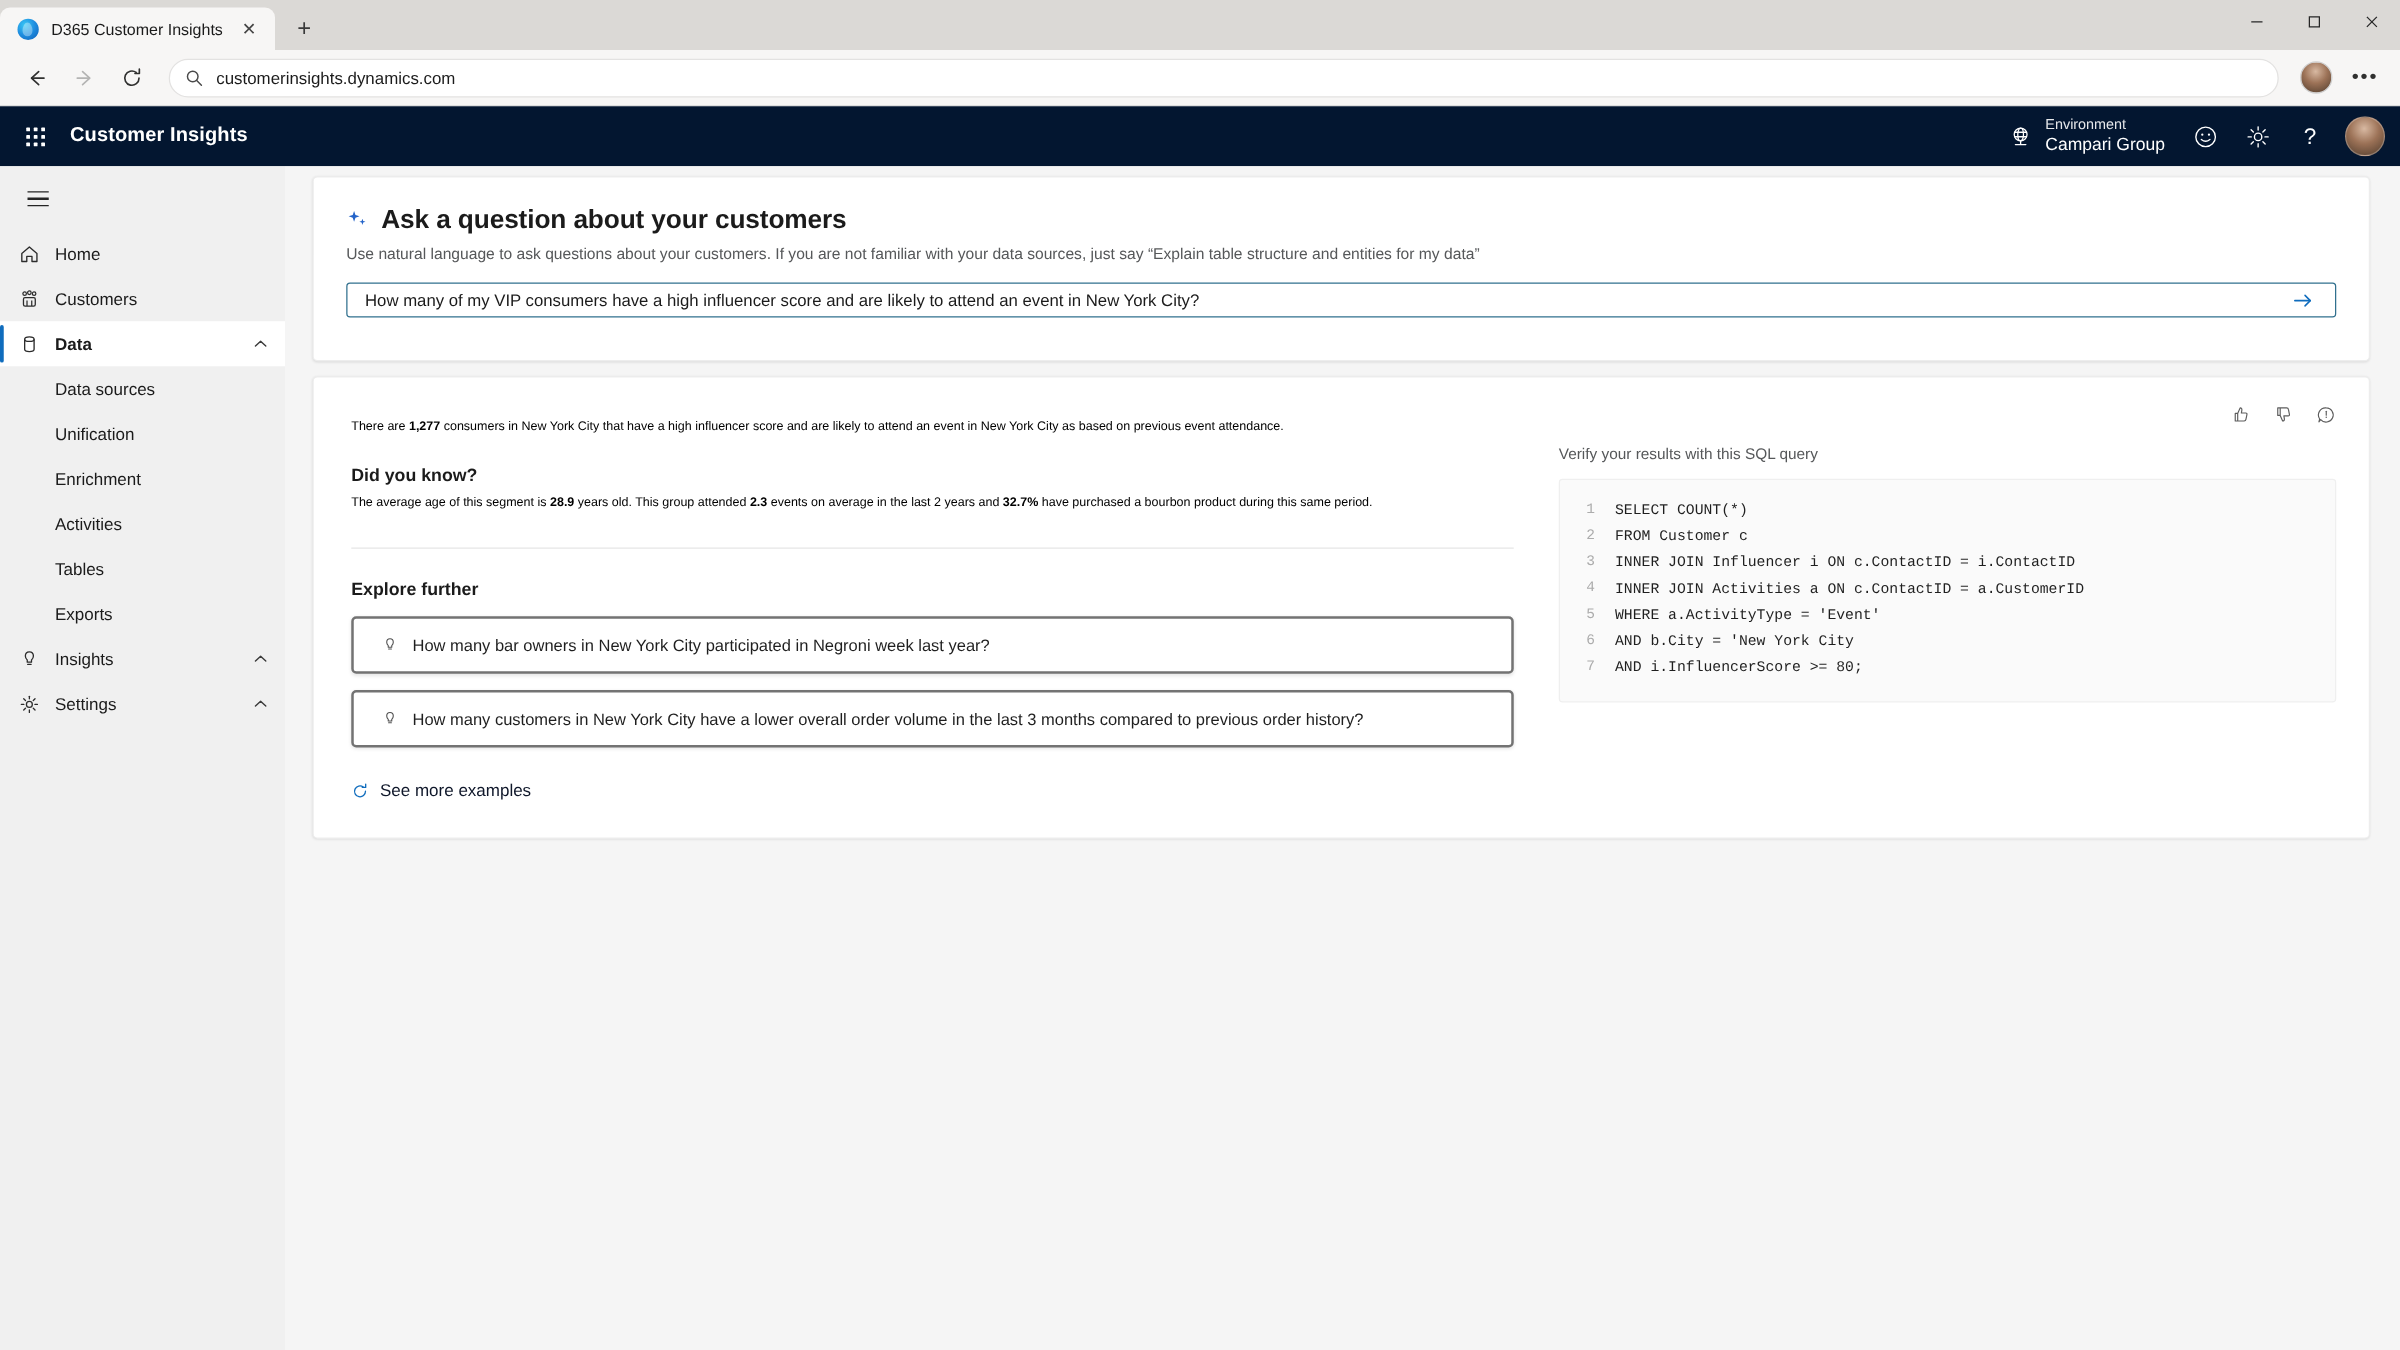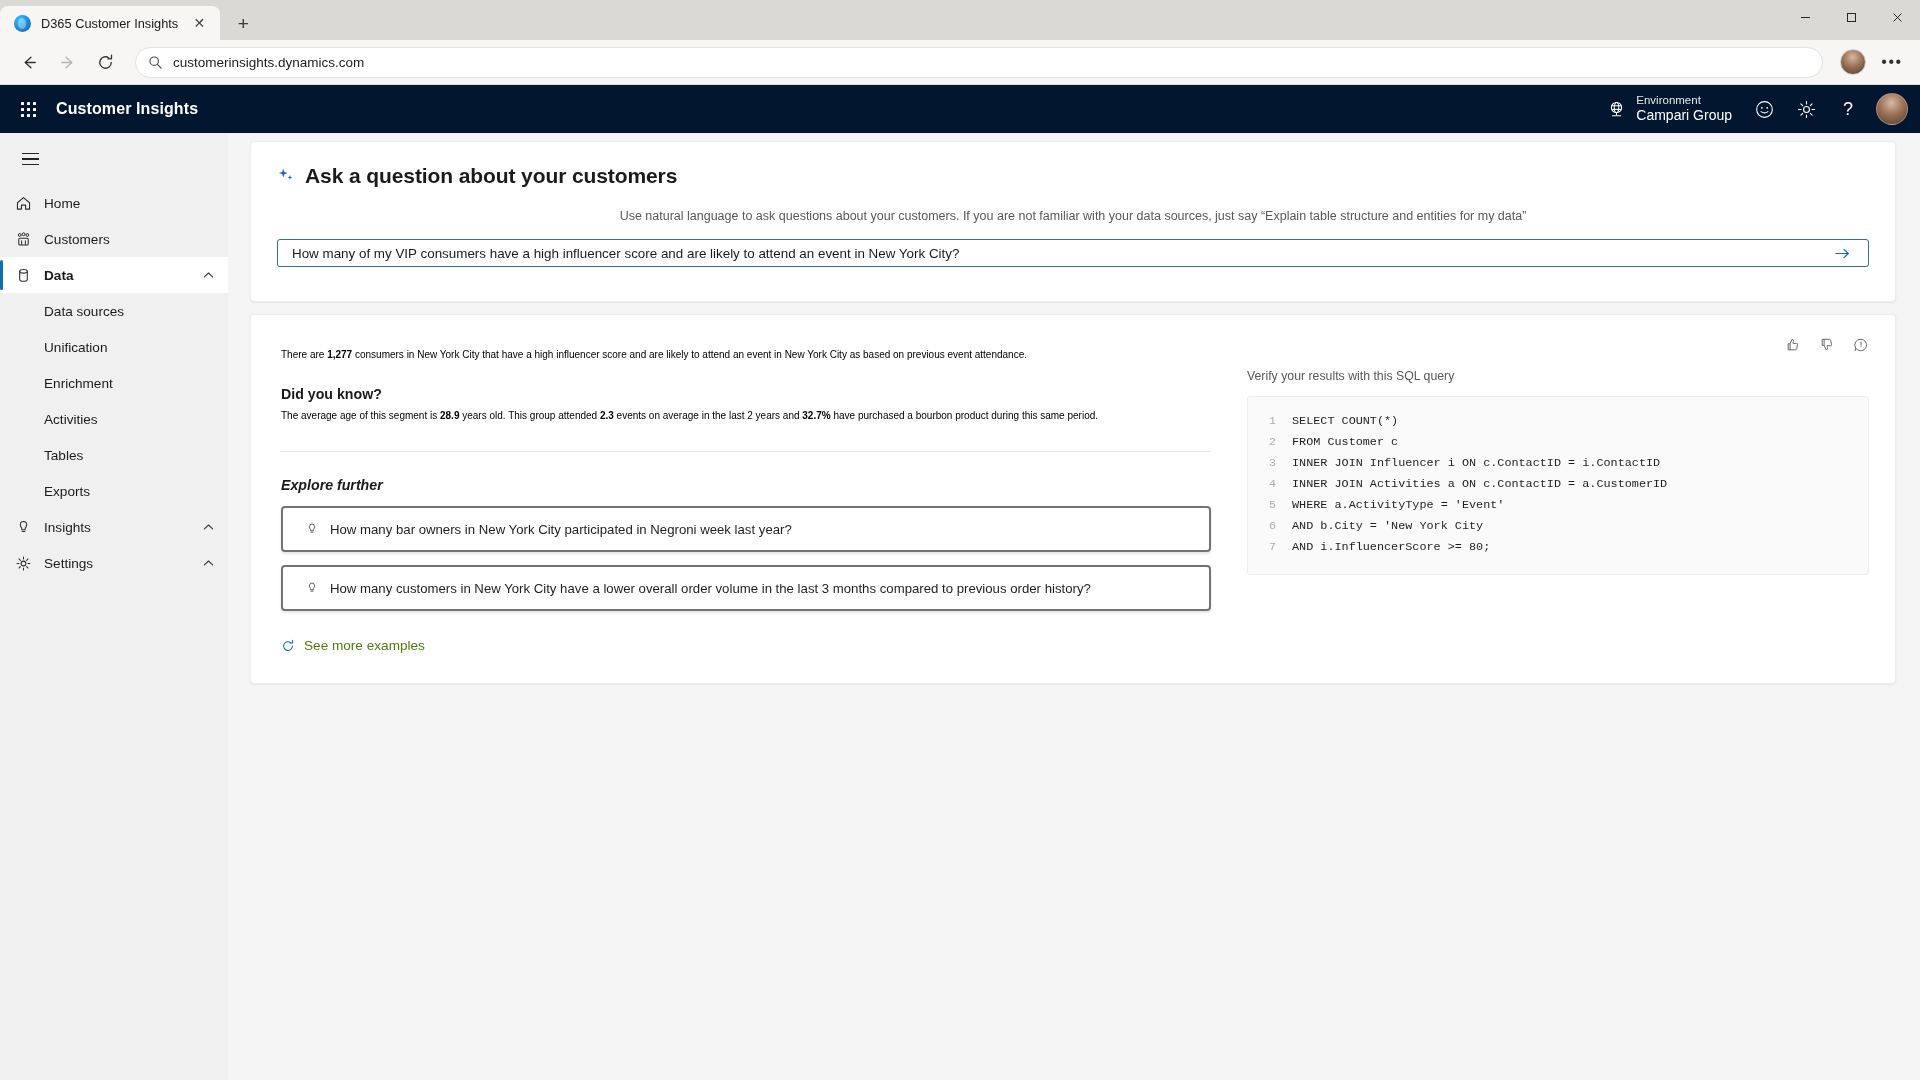--- a/index.html
+++ b/index.html
@@ -243,21 +243,21 @@
     background: #ffffff;
     border: 1px solid #ededed;
     border-radius: 4px;
     box-shadow: 0 1px 2px rgba(0,0,0,0.06), 0 0 2px rgba(0,0,0,0.04);
   }
 
   
   .ask-card { padding: 22px 26px 34px 26px; }
   .ask-title-row { display: flex; align-items: center; gap: 9px; }
   .ask-title { font-size: 21px; font-weight: 700; color: #1b1b1b; letter-spacing: -0.1px; }
-  .ask-sub { font-size: 12.5px; color: #56585a; margin-top: 21px; text-align: center; }
+  .ask-sub { font-size: 12.5px; color: #56585a; margin-top: 8px; }
   .ask-inputwrap {
     margin-top: 16px;
     height: 28px;
     border: 1px solid #31708e;
     border-radius: 3px;
     display: flex;
     align-items: center;
     padding: 0 12px 0 14px;
     background: #fff;
   }
@@ -282,38 +282,38 @@
   .results-right { flex: 1; padding-top: 28px; }
 
   .sec-head { font-size: 14.2px; font-weight: 700; color: #1b1b1b; }
   .sec-body {
     font-size: 10px; color: #000000; line-height: 1.46; margin-top: 7px;
   }
   .sec-body b { font-weight: 700; }
   .sec-block-2 { margin-top: 23px; }
   .divider { height: 1px; background: #e6e6e6; margin: 28px 0 0 0; }
 
-  .explore-head { font-size: 14.2px; font-weight: 700; color: #1b1b1b; margin-top: 25px; font-style: italic; }
+  .explore-head { font-size: 14.2px; font-weight: 700; color: #1b1b1b; margin-top: 25px; }
   .suggest {
     margin-top: 13px;
     height: 46px;
     background: #ffffff;
     border: 2px solid #737373;
     border-radius: 4px;
     box-shadow: 0 1.2px 3px rgba(0,0,0,0.10);
     display: flex; align-items: center;
     gap: 11px;
     padding: 0 18px 0 22px;
     font-size: 13.2px;
     color: #1f1f1f;
   }
   .see-more {
     margin-top: 27px;
     display: flex; align-items: center; gap: 9px;
-    font-size: 13.6px; color: #4d7c0f;
+    font-size: 13.6px; color: #0f172a;
   }
 
   .sql-label { font-size: 12.3px; color: #56585a; }
   .sql-box {
     margin-top: 13px;
     background: #fafafa;
     border: 1px solid #efefef;
     border-radius: 3px;
     padding: 14px 16px 16px 16px;
   }

